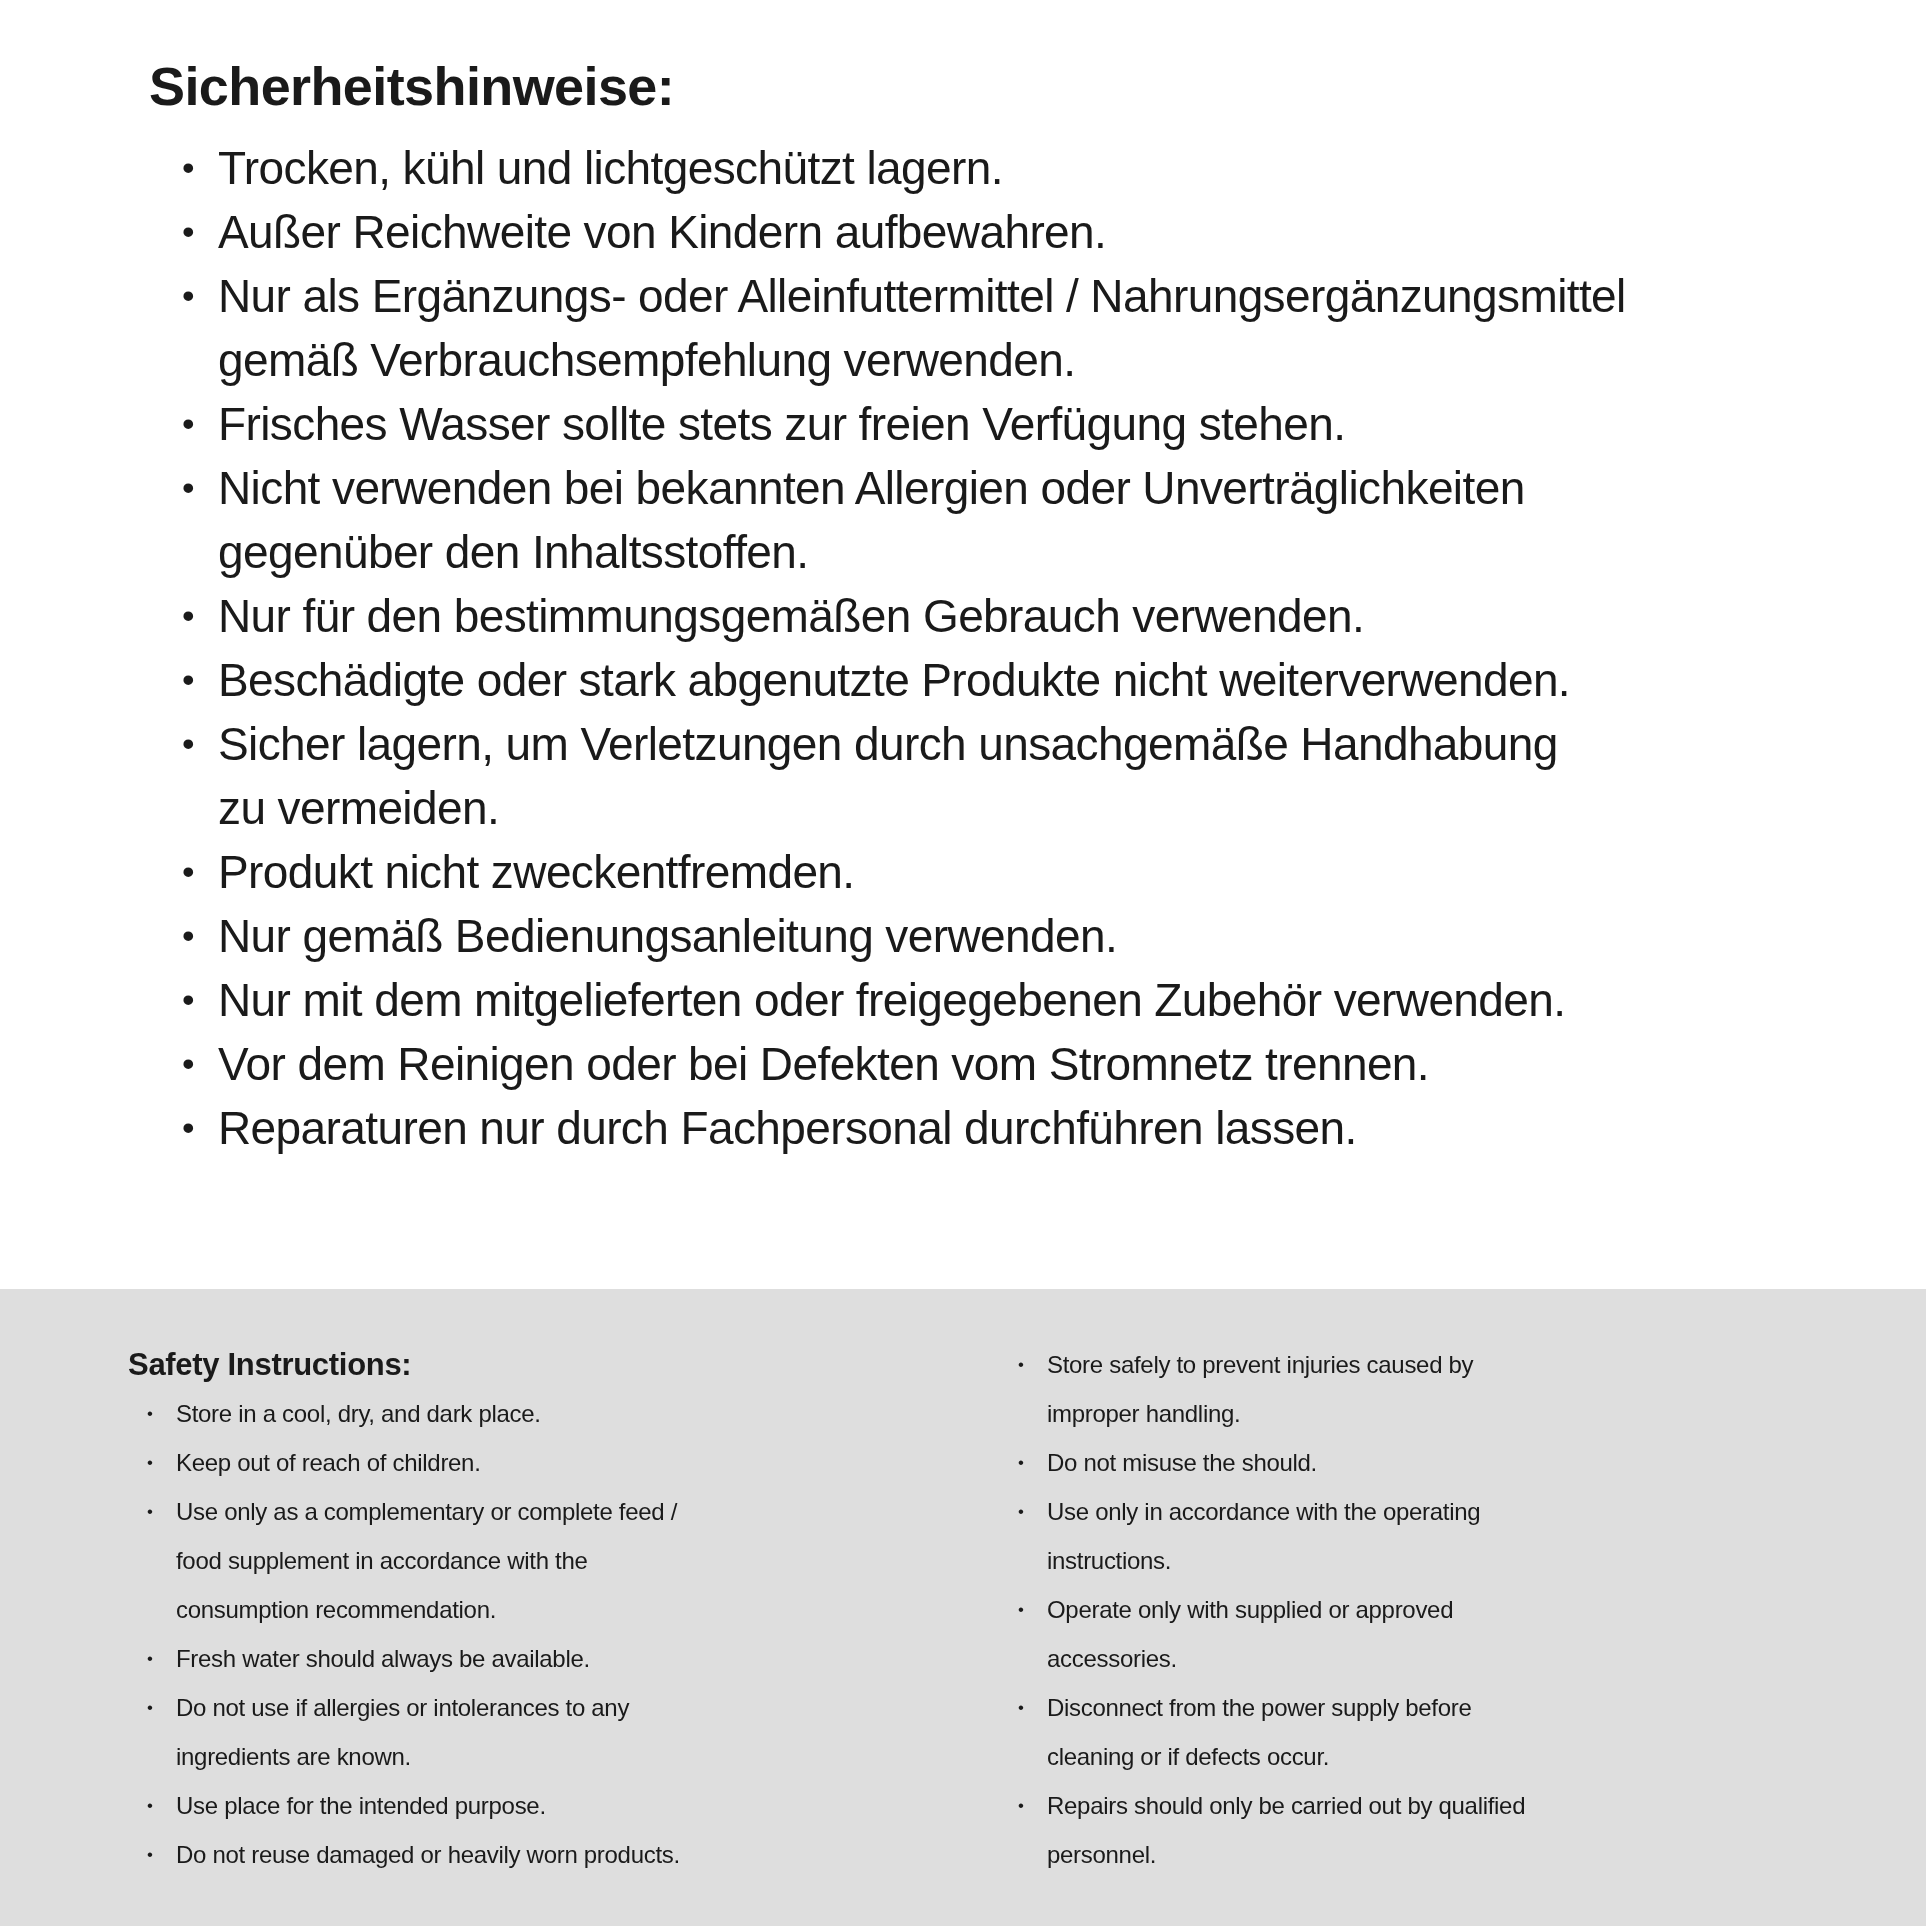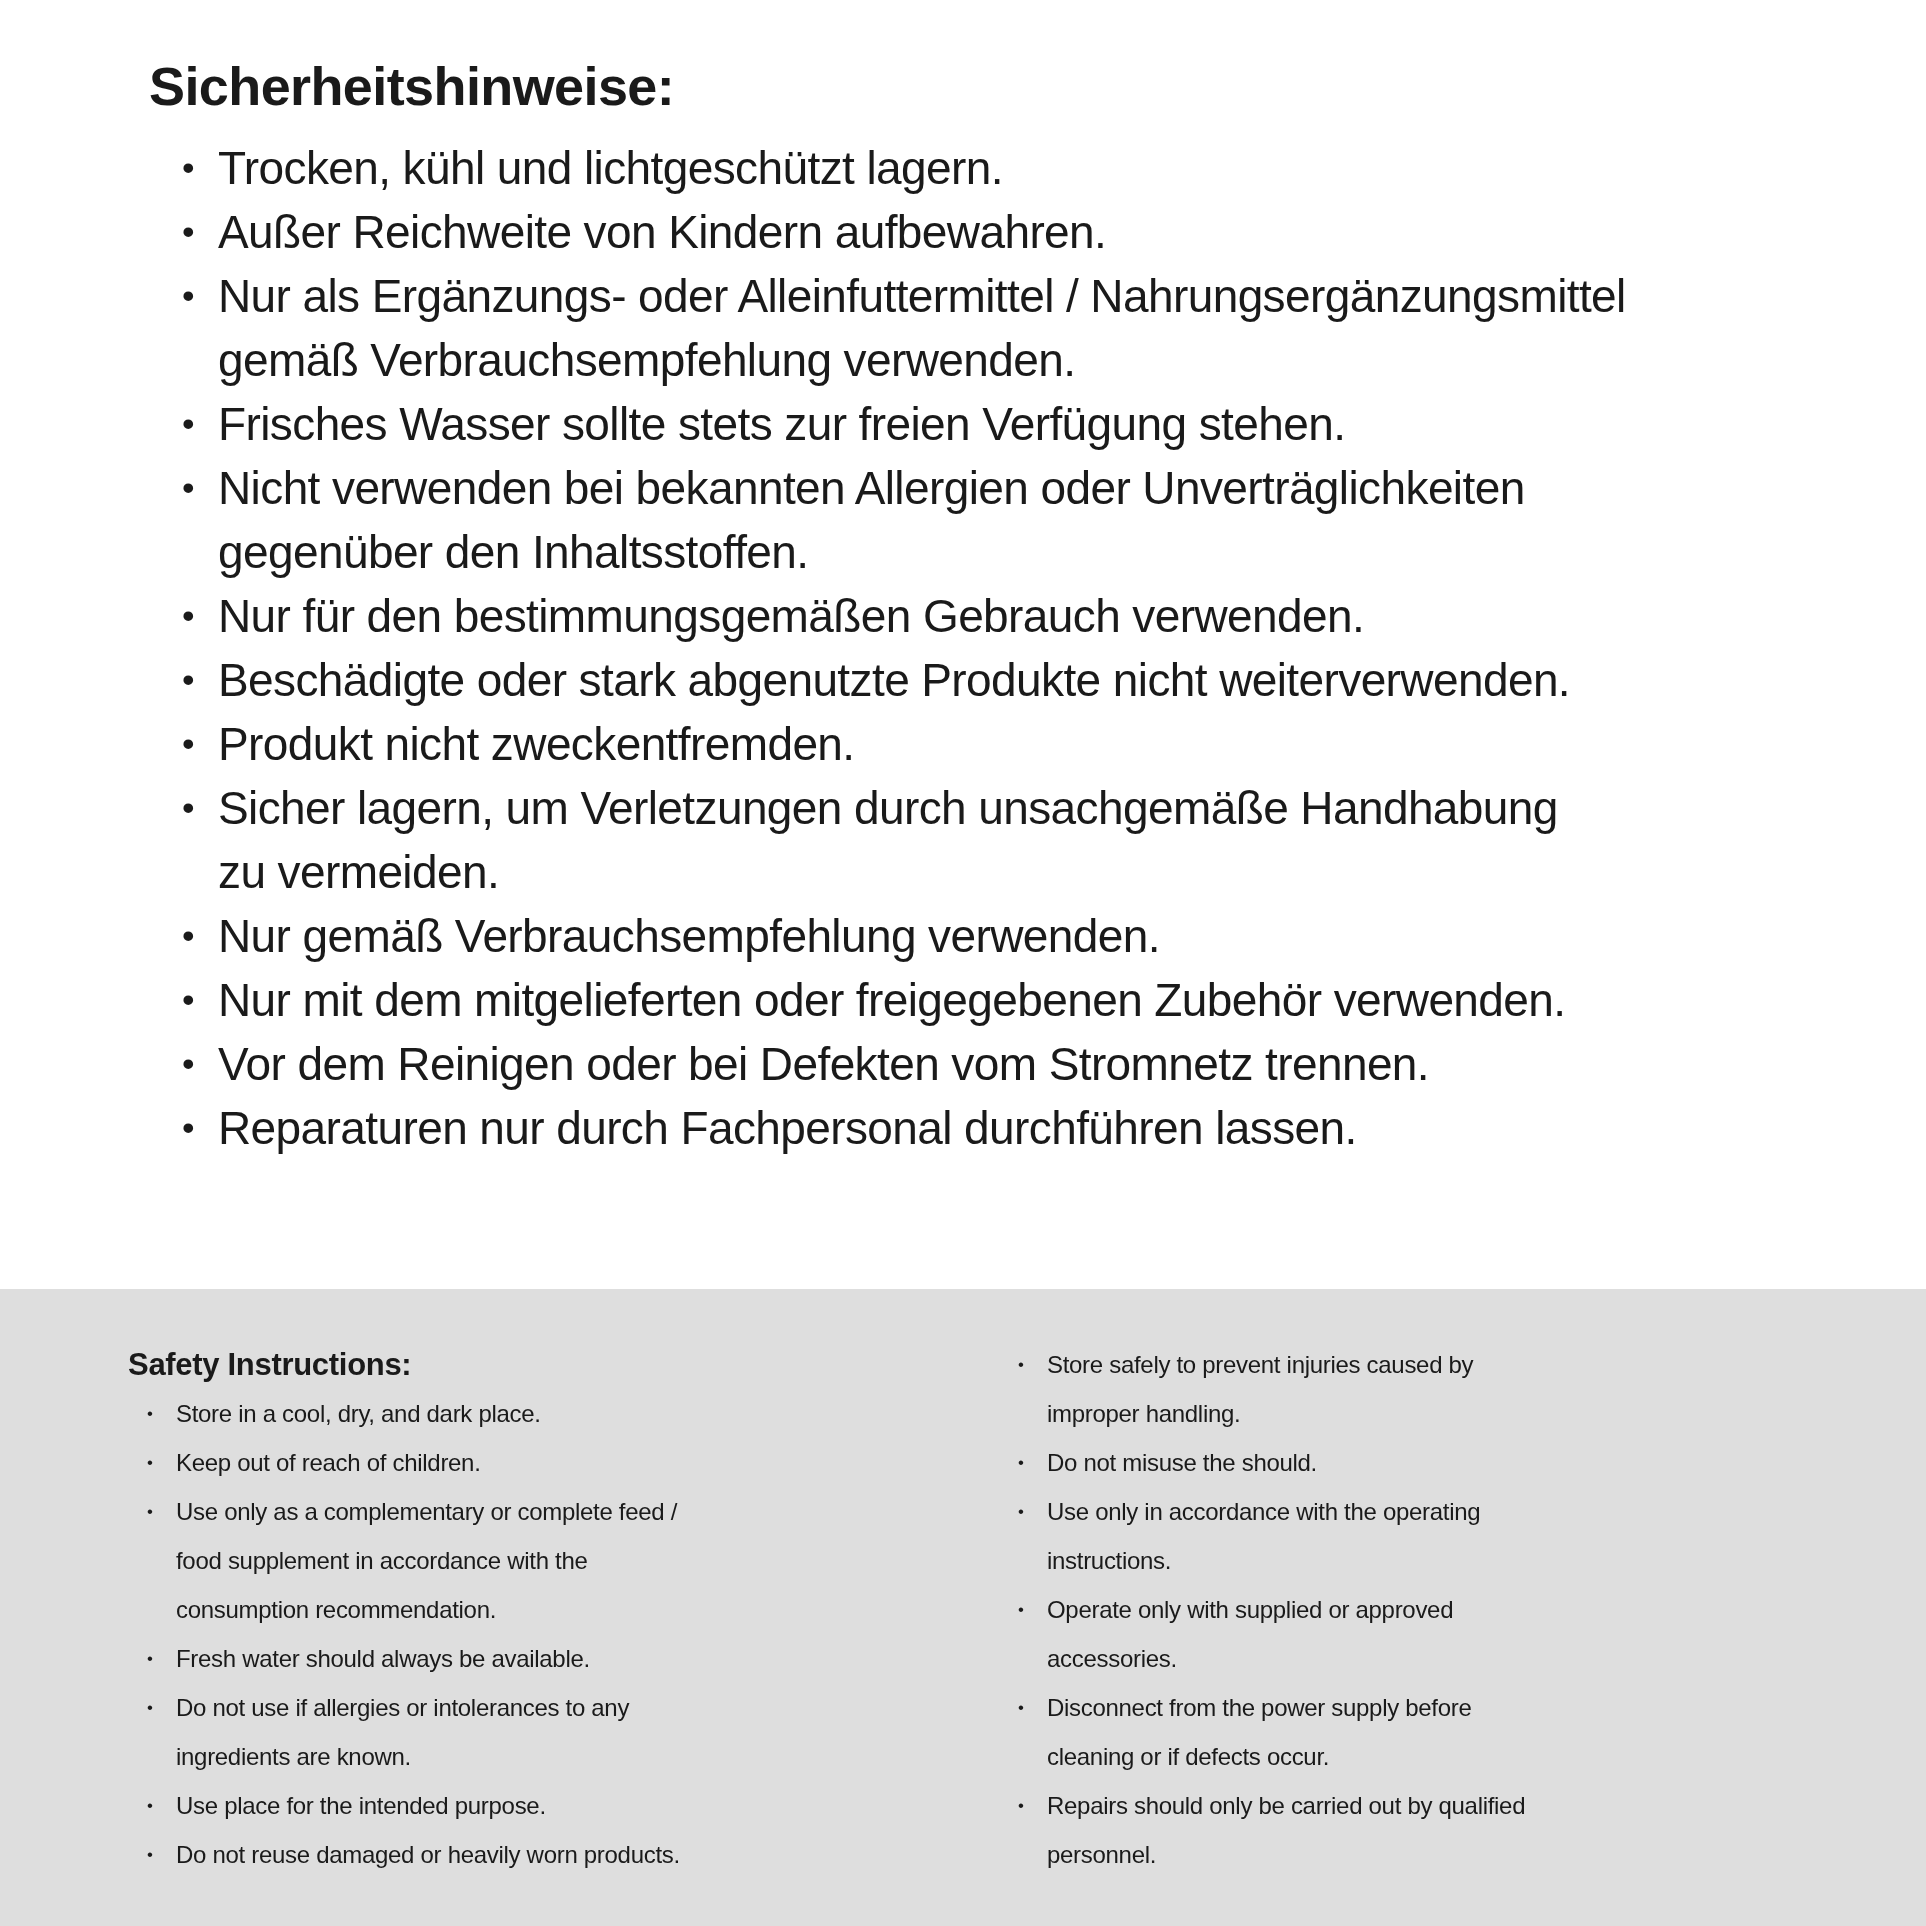--- a/index.html
+++ b/index.html
@@ -78,23 +78,23 @@
 <div class="german-section">
   <h1 class="german-title">Sicherheitshinweise:</h1>
   <ul class="bullets german-list">
       <li>Trocken, kühl und lichtgeschützt lagern.</li>
       <li>Außer Reichweite von Kindern aufbewahren.</li>
       <li>Nur als Ergänzungs- oder Alleinfuttermittel / Nahrungsergänzungsmittel<br>gemäß Verbrauchsempfehlung verwenden.</li>
       <li>Frisches Wasser sollte stets zur freien Verfügung stehen.</li>
       <li>Nicht verwenden bei bekannten Allergien oder Unverträglichkeiten<br>gegenüber den Inhaltsstoffen.</li>
       <li>Nur für den bestimmungsgemäßen Gebrauch verwenden.</li>
       <li>Beschädigte oder stark abgenutzte Produkte nicht weiterverwenden.</li>
+      <li>Sicher lagern, um Verletzungen durch unsachgemäße Handhabung<br>zu vermeiden.</li>
       <li>Produkt nicht zweckentfremden.</li>
-      <li>Sicher lagern, um Verletzungen durch unsachgemäße Handhabung<br>zu vermeiden.</li>
-      <li>Nur gemäß Verbrauchsempfehlung verwenden.</li>
+      <li>Nur gemäß Bedienungsanleitung verwenden.</li>
       <li>Nur mit dem mitgelieferten oder freigegebenen Zubehör verwenden.</li>
       <li>Vor dem Reinigen oder bei Defekten vom Stromnetz trennen.</li>
       <li>Reparaturen nur durch Fachpersonal durchführen lassen.</li>
     </ul>
 </div>
 
 <div class="english-section">
   <div class="eng-col-left">
     <h2 class="english-title">Safety Instructions:</h2>
     <ul class="bullets english-list">

